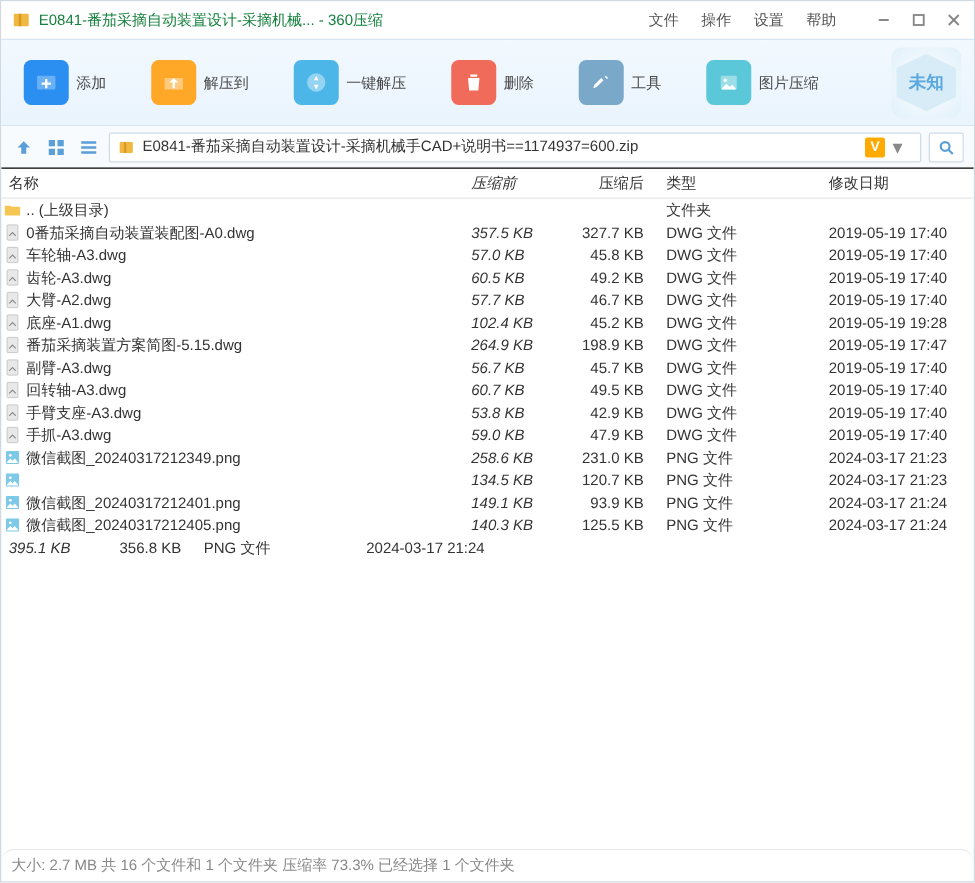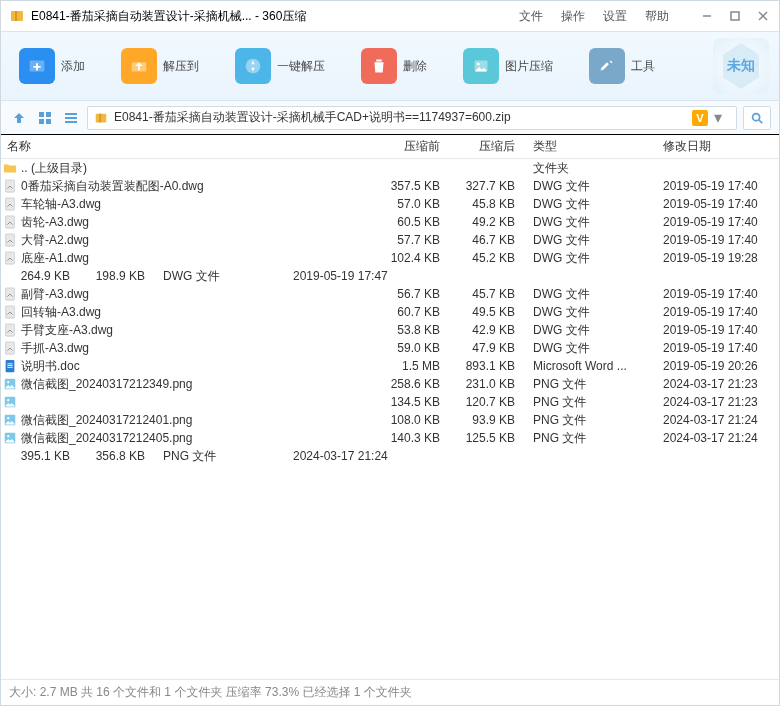--- a/index.html
+++ b/index.html
@@ -1,66 +1,66 @@
 <!DOCTYPE html>
 <html><head>
 <meta charset="utf-8">
 <style>
 * { margin: 0; padding: 0; box-sizing: border-box; font-family: "Microsoft YaHei", "Segoe UI", sans-serif; }
 body { width: 780px; height: 706px; background: #fff; border: 1px solid #d0d8e0; display: flex; flex-direction: column; overflow: hidden; }
 
 .titlebar { height: 30px; background: #fff; display: flex; align-items: center; padding: 0 8px; font-size: 12px; color: #333; }
 .titlebar-icon { width: 16px; height: 16px; margin-right: 6px; }
-.titlebar-title { flex: 0 0 auto; color: #000000; }
+.titlebar-title { flex: 0 0 auto; color: #15803d; }
 .titlebar-spacer { flex: 1; }
 .menu-items { display: flex; gap: 18px; }
 .menu-item { color: #555; cursor: pointer; font-size: 12px; font-family: Liberation Serif, serif; }
 .win-controls { display: flex; gap: 12px; margin-left: 30px; }
 .win-btn { width: 16px; height: 16px; display: flex; align-items: center; justify-content: center; color: #888; cursor: pointer; font-size: 13px; }
 .win-btn svg { stroke: #888; stroke-width: 1.5; fill: none; }
 
 .toolbar { background: linear-gradient(#f2f9ff, #eaf4fd); border-top: 1px solid #d8e6f2; border-bottom: 1px solid #d8e6f2; display: flex; align-items: center; padding: 6px 10px; gap: 20px; }
 .tool-btn { display: flex; flex-direction: row; align-items: center; gap: 6px; cursor: pointer; padding: 4px 8px; }
 .tool-icon { width: 36px; height: 36px; border-radius: 6px; display: flex; align-items: center; justify-content: center; }
 .ti-blue { background: #2a8ff0; }
 .ti-orange { background: #ffa726; }
 .ti-lightblue { background: #4db6e8; }
 .ti-red { background: #f06b5a; }
 .ti-teal { background: #5ac8d8; }
 .ti-gray { background: #7aa8c8; }
 .tool-label { font-size: 12px; color: #4a4a4a; }
 .tool-badge { margin-left: auto; width: 56px; height: 56px; background: radial-gradient(#fff, #e0f0fa); border-radius: 8px; display: flex; align-items: center; justify-content: center; color: #5aa8e0; font-size: 14px; font-weight: bold; position: relative; }
-.hex { width: 36px; height: 46px; background: #d8ecf8; clip-path: polygon(50% 0,100% 25%,100% 75%,50% 100%,0 75%,0 25%); display: flex; align-items: center; justify-content: center; color: #5aa8e0; }
+.hex { width: 48px; height: 46px; background: #d8ecf8; clip-path: polygon(50% 0,100% 25%,100% 75%,50% 100%,0 75%,0 25%); display: flex; align-items: center; justify-content: center; color: #5aa8e0; }
 
 .pathbar { height: 34px; background: #f7fbfe; border-bottom: 1px solid #000000; display: flex; align-items: center; padding: 0 8px; gap: 6px; }
 .path-icon { width: 20px; height: 20px; display: flex; align-items: center; justify-content: center; color: #5a9fd8; cursor: pointer; }
 .path-icon svg { fill: #5a9fd8; }
 .path-input-wrap { flex: 1; background: #fff; border: 1px solid #cfdce8; border-radius: 2px; height: 24px; display: flex; align-items: center; padding: 0 6px; gap: 6px; }
 .path-mini-icon { width: 14px; height: 14px; }
 .path-text { font-size: 12px; color: #333; white-space: nowrap; overflow: hidden; text-overflow: ellipsis; flex: 1; }
 .path-vbadge { width: 16px; height: 16px; background: #ffaa00; color: #fff; border-radius: 2px; display: flex; align-items: center; justify-content: center; font-size: 11px; font-weight: bold; }
 .path-dd { width: 16px; color: #888; cursor: pointer; }
 .search-btn { width: 28px; height: 24px; background: #fff; border: 1px solid #cfdce8; border-radius: 2px; display: flex; align-items: center; justify-content: center; cursor: pointer; }
 .search-btn svg { stroke: #5a9fd8; stroke-width: 2; fill: none; }
 
 .content { flex: 1; overflow: hidden; display: flex; flex-direction: column; }
 .headers { height: 24px; border-bottom: 1px solid #e8e8e8; display: flex; font-size: 12px; color: #333; align-items: center; }
 .col { padding: 0 6px; }
 .col-name { flex: 0 0 370px; }
-.col-before { flex: 0 0 75px; text-align: right; }
+.col-before { flex: 0 0 75px; text-align: left; font-style: italic; }
 .col-after { flex: 0 0 75px; text-align: right; }
 .col-type { flex: 0 0 130px; padding-left: 12px; }
 .col-date { flex: 1; padding-left: 12px; }
 
 .rows { flex: 1; overflow-y: auto; }
 .row { height: 18px; display: flex; font-size: 12px; color: #333; align-items: center; cursor: pointer; }
 .row .col-name { display: flex; align-items: center; gap: 4px; padding-left: 2px; }
 .file-icon { width: 14px; height: 14px; flex-shrink: 0; }
 
-.statusbar { height: 26px; border-top: 1px solid #e8e8e8; display: flex; align-items: center; padding: 0 8px; font-size: 12px; color: #888; }
+.statusbar { height: 26px; border-top: 1px solid #e8e8e8; display: flex; align-items: center; padding: 0 8px; font-size: 12px; color: #888; border-radius: 11px; }
 
 svg.icon-sm { width: 14px; height: 14px; }
 svg.icon-tool { width: 22px; height: 22px; fill: #fff; }
 </style>
 </head>
 <body>
 
 <div class="titlebar">
   <svg class="titlebar-icon" viewBox="0 0 16 16">
       <rect x="2" y="3" width="12" height="10" rx="1" fill="#f0b840"></rect>
@@ -124,36 +124,36 @@
   </div>
   <div class="tool-btn">
     <div class="tool-icon ti-red">
         <svg class="icon-tool" viewBox="0 0 24 24">
           <path d="M7 8h10l-1 11H8zM9 5h6v2H9z" fill="#fff"></path>
         </svg>
       </div>
     <span class="tool-label">删除</span>
   </div>
   <div class="tool-btn">
+    <div class="tool-icon ti-gray">
+        <svg class="icon-tool" viewBox="0 0 24 24">
+          <path d="M6 14l6-6 2 2-6 6-3 1zM16 6l2 2-1 1-2-2z" fill="#fff"></path>
+        </svg>
+      </div>
+    <span class="tool-label">工具</span>
+  </div>
+  <div class="tool-btn">
     <div class="tool-icon ti-teal">
         <svg class="icon-tool" viewBox="0 0 24 24">
           <rect x="5" y="6" width="14" height="12" rx="1" fill="#fff" opacity="0.4"></rect>
           <circle cx="9" cy="10" r="1.5" fill="#fff"></circle>
           <path d="M6 17l4-4 3 3 2-2 3 3v1H6z" fill="#fff"></path>
         </svg>
       </div>
     <span class="tool-label">图片压缩</span>
-  </div>
-  <div class="tool-btn">
-    <div class="tool-icon ti-gray">
-        <svg class="icon-tool" viewBox="0 0 24 24">
-          <path d="M6 14l6-6 2 2-6 6-3 1zM16 6l2 2-1 1-2-2z" fill="#fff"></path>
-        </svg>
-      </div>
-    <span class="tool-label">工具</span>
   </div>
   <div class="tool-badge">
     <div class="hex">
         <span>未知</span>
       </div>
   </div>
 </div>
 
 <div class="pathbar">
   <span class="path-icon">
@@ -273,20 +273,27 @@
               <path d="M5 11l3-3 3 3" stroke="#888" stroke-width="1" fill="none"></path>
             </svg></span>
           <span>底座-A1.dwg</span>
         </div>
         <div class="col col-before">102.4 KB</div>
         <div class="col col-after">45.2 KB</div>
         <div class="col col-type">DWG 文件</div>
         <div class="col col-date">2019-05-19 19:28</div>
       </div>
       <div class="row">
+        <div class="col col-name">
+          <span class="file-icon"><svg class="icon-sm" viewBox="0 0 16 16">
+              <rect x="3" y="1" width="10" height="14" rx="1" fill="#e8e8e8" stroke="#aaa" stroke-width="0.5"></rect>
+              <path d="M5 11l3-3 3 3" stroke="#888" stroke-width="1" fill="none"></path>
+            </svg></span>
+          <span>番茄采摘装置方案简图-5.15.dwg</span>
+        </div>
         <div class="col col-before">264.9 KB</div>
         <div class="col col-after">198.9 KB</div>
         <div class="col col-type">DWG 文件</div>
         <div class="col col-date">2019-05-19 17:47</div>
       </div>
       <div class="row">
         <div class="col col-name">
           <span class="file-icon"><svg class="icon-sm" viewBox="0 0 16 16">
               <rect x="3" y="1" width="10" height="14" rx="1" fill="#e8e8e8" stroke="#aaa" stroke-width="0.5"></rect>
               <path d="M5 11l3-3 3 3" stroke="#888" stroke-width="1" fill="none"></path>
@@ -329,35 +336,20 @@
           <span class="file-icon"><svg class="icon-sm" viewBox="0 0 16 16">
               <rect x="3" y="1" width="10" height="14" rx="1" fill="#e8e8e8" stroke="#aaa" stroke-width="0.5"></rect>
               <path d="M5 11l3-3 3 3" stroke="#888" stroke-width="1" fill="none"></path>
             </svg></span>
           <span>手抓-A3.dwg</span>
         </div>
         <div class="col col-before">59.0 KB</div>
         <div class="col col-after">47.9 KB</div>
         <div class="col col-type">DWG 文件</div>
         <div class="col col-date">2019-05-19 17:40</div>
-      </div>
-      <div class="row">
-        <div class="col col-name">
-          <span class="file-icon"><svg class="icon-sm" viewBox="0 0 16 16">
-              <rect x="3" y="1" width="10" height="14" rx="1" fill="#2b7cd3"></rect>
-              <rect x="5" y="5" width="6" height="1" fill="#fff"></rect>
-              <rect x="5" y="7" width="6" height="1" fill="#fff"></rect>
-              <rect x="5" y="9" width="6" height="1" fill="#fff"></rect>
-            </svg></span>
-          <span>说明书.doc</span>
-        </div>
-        <div class="col col-before">1.5 MB</div>
-        <div class="col col-after">893.1 KB</div>
-        <div class="col col-type">Microsoft Word ...</div>
-        <div class="col col-date">2019-05-19 20:26</div>
       </div>
       <div class="row">
         <div class="col col-name">
           <span class="file-icon"><svg class="icon-sm" viewBox="0 0 16 16">
               <rect x="2" y="2" width="12" height="12" rx="1" fill="#7ec8e8"></rect>
               <circle cx="6" cy="6" r="1.3" fill="#fff"></circle>
               <path d="M3 12l3-3 2 2 2-2 3 3v1H3z" fill="#fff"></path>
             </svg></span>
           <span>微信截图_20240317212349.png</span>
         </div>
@@ -381,21 +373,21 @@
       </div>
       <div class="row">
         <div class="col col-name">
           <span class="file-icon"><svg class="icon-sm" viewBox="0 0 16 16">
               <rect x="2" y="2" width="12" height="12" rx="1" fill="#7ec8e8"></rect>
               <circle cx="6" cy="6" r="1.3" fill="#fff"></circle>
               <path d="M3 12l3-3 2 2 2-2 3 3v1H3z" fill="#fff"></path>
             </svg></span>
           <span>微信截图_20240317212401.png</span>
         </div>
-        <div class="col col-before">108.0 KB</div>
+        <div class="col col-before">149.1 KB</div>
         <div class="col col-after">93.9 KB</div>
         <div class="col col-type">PNG 文件</div>
         <div class="col col-date">2024-03-17 21:24</div>
       </div>
       <div class="row">
         <div class="col col-name">
           <span class="file-icon"><svg class="icon-sm" viewBox="0 0 16 16">
               <rect x="2" y="2" width="12" height="12" rx="1" fill="#7ec8e8"></rect>
               <circle cx="6" cy="6" r="1.3" fill="#fff"></circle>
               <path d="M3 12l3-3 2 2 2-2 3 3v1H3z" fill="#fff"></path>

